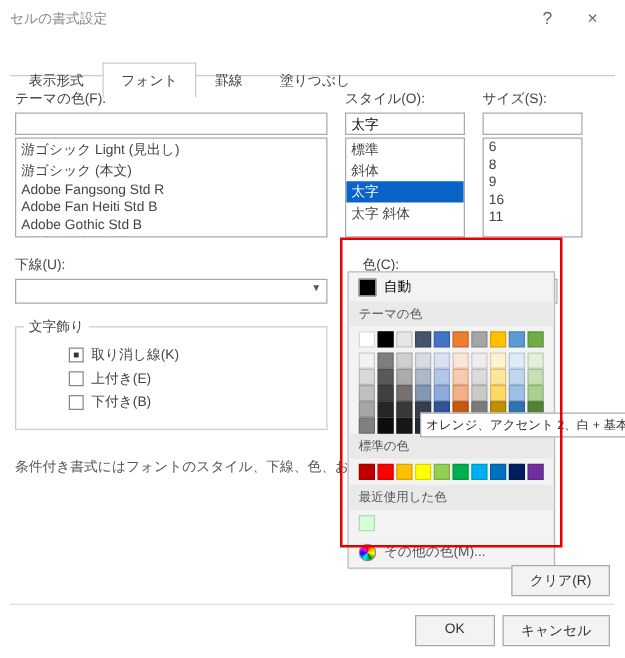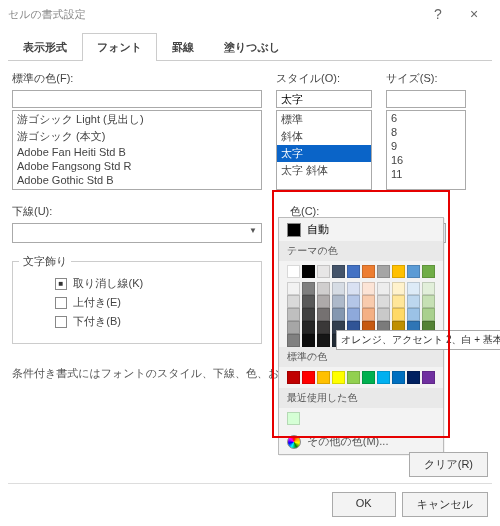--- a/index.html
+++ b/index.html
@@ -1,21 +1,21 @@
 <!DOCTYPE html>
 <html><head>
 <meta charset="utf-8">
 <style>
 * { box-sizing: border-box; font-family: "Meiryo UI", "Yu Gothic UI", sans-serif; font-size: 11px; }
 body { margin: 0; background: #fff; width: 500px; height: 526px; position: relative; overflow: hidden; }
 .titlebar { display: flex; align-items: center; height: 28px; padding: 0 8px; color: #888; }
 .titlebar .title { flex: 1; }
 .titlebar .btn { width: 36px; text-align: center; font-size: 14px; color: #666; font-family: Arial; }
 .tabs { display: flex; border-bottom: 1px solid #ccc; margin: 4px 8px 0; }
-.tab { padding: 6px 14px; color: #444; border: 1px solid transparent; border-bottom: none; position: relative; top: 1px; cursor: default; font-weight: bold; }
+.tab { padding: 6px 14px; color: #444; border: 1px solid transparent; border-bottom: none; position: relative; top: 18px; cursor: default; }
 .tab.active { border-color: #ccc; background: #fff; }
 .body { padding: 10px 12px; }
 .row { display: flex; gap: 14px; }
 .col { display: flex; flex-direction: column; }
 .lbl { color: #444; margin-bottom: 4px; }
 .combo, .list { border: 1px solid #aaa; background: #fff; }
 .combo { height: 18px; }
 .list { overflow: hidden; }
 .list div { padding: 1px 4px; color: #444; }
 .list div.sel { background: #0a64c8; color: #fff; }
@@ -55,27 +55,27 @@
 <div class="tabs" id="tabs">
     <div class="tab">表示形式</div>
     <div class="tab active">フォント</div>
     <div class="tab">罫線</div>
     <div class="tab">塗りつぶし</div>
   </div>
 
 <div class="body">
   <div class="row">
     <div class="col" style="width:250px;">
-      <span class="lbl"><span>標準の色(F):</span></span>
+      <span class="lbl"><span>テーマの色(F):</span></span>
       <div class="combo"></div>
       <div class="list" id="fontlist" style="height:80px;margin-top:2px;">
           <div>游ゴシック Light (見出し)</div>
           <div>游ゴシック (本文)</div>
+          <div>Adobe Fangsong Std R</div>
           <div>Adobe Fan Heiti Std B</div>
-          <div>Adobe Fangsong Std R</div>
           <div>Adobe Gothic Std B</div>
           <div>Adobe Heiti Std R</div>
         </div>
     </div>
     <div class="col" style="width:96px;">
       <span class="lbl"><span>スタイル(O):</span></span>
       <div class="combo" style="padding:1px 4px;">太字</div>
       <div class="list" id="stylelist" style="height:80px;margin-top:2px;">
           <div>標準</div>
           <div>斜体</div>

